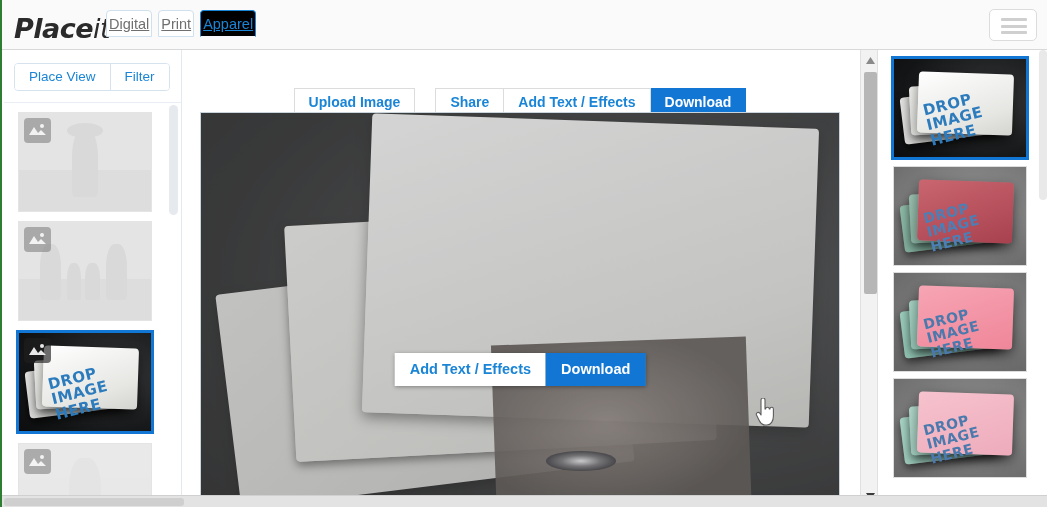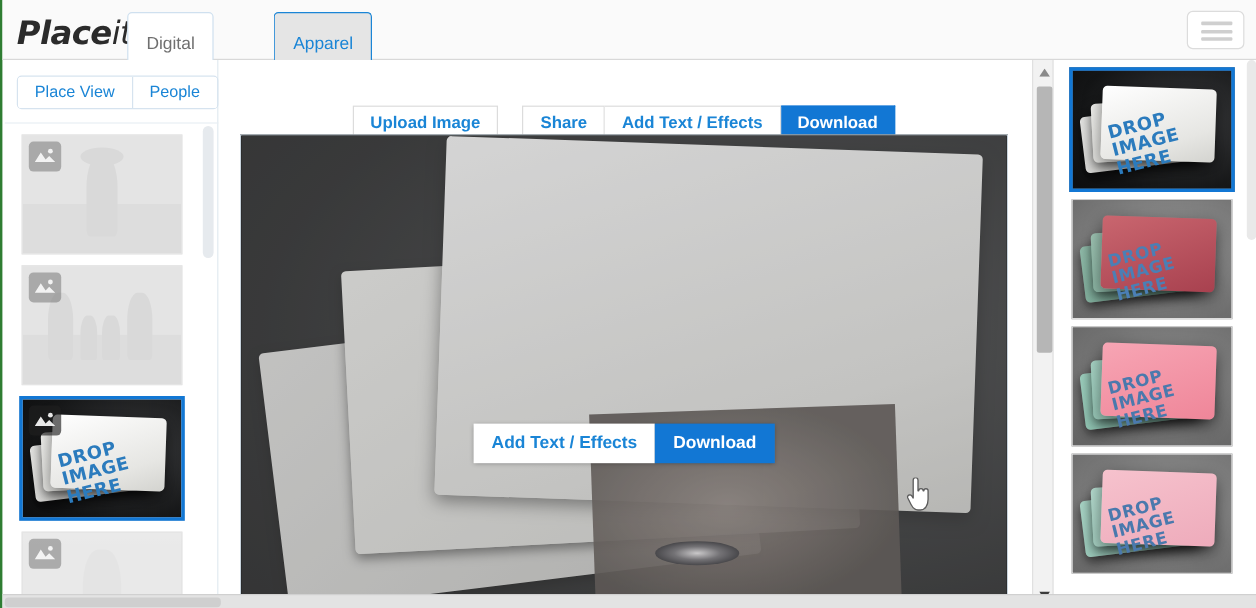--- a/index.html
+++ b/index.html
@@ -22,29 +22,28 @@
   .logo {
     position:absolute; left:12px; top:13px;
     font-size:27px; color:#2b2b2b; letter-spacing:-0.5px;
     font-family:"DejaVu Sans", sans-serif;
   }
   .logo b { font-weight:bold; font-style:italic; }
   .logo i { font-weight:normal; font-style:italic; }
 
   .tabs { position:absolute; left:104px; top:10px; height:40px; display:flex; }
   .tab {
-    height:54px; padding:0 15px; display:flex; align-items:center;
+    height:27px; padding:0 2px; display:flex; align-items:center;
     justify-content:center; font-size:14.5px; color:#6f6f6f;
     background:#ffffff; border:1px solid #cfe0ef; border-radius:4px 4px 0 0;
-    margin-right:6px; cursor:pointer; white-space:nowrap;
+    margin-right:6px; cursor:pointer; white-space:nowrap;text-decoration:underline;
   }
   .tab.active {
     color:#1a85d6; border:1px solid #1a85d6; border-bottom-color:#f4faff;
-    background:#e5e5e5;
-    margin-left:44px;
+    background:#000000;
   }
 
   .hamburger {
     position:absolute; right:12px; top:9px; width:48px; height:32px;
     border:1px solid #dcdcdc; border-radius:5px; background:#fff;
     cursor:pointer;
   }
   .hamburger span {
     position:absolute; left:11px; width:26px; height:3px;
     background:#cfcfcf; border-radius:1px;
@@ -276,34 +275,35 @@
 
 <div id="app">
 
   <div class="header">
     <div class="logo">
       <b>Place</b><i>it</i>
     </div>
 
     <div class="tabs">
       <div class="tab">Digital</div>
+      <div class="tab">Print</div>
       <div class="tab active">Apparel</div>
     </div>
 
     <div class="hamburger">
       <span></span>
       <span></span>
       <span></span>
     </div>
   </div>
 
   <div class="left-panel">
     <div class="lp-buttons">
       <div class="lp-btn">Place View</div>
-      <div class="lp-btn">People</div>
+      <div class="lp-btn">Filter</div>
     </div>
     <div class="lp-divider"></div>
 
     <div class="thumb-list">
 
       <div class="thumb">
         <div class="art fade">
           <div class="person-art">
             <div class="sky"></div>
               <div class="ground"></div>

